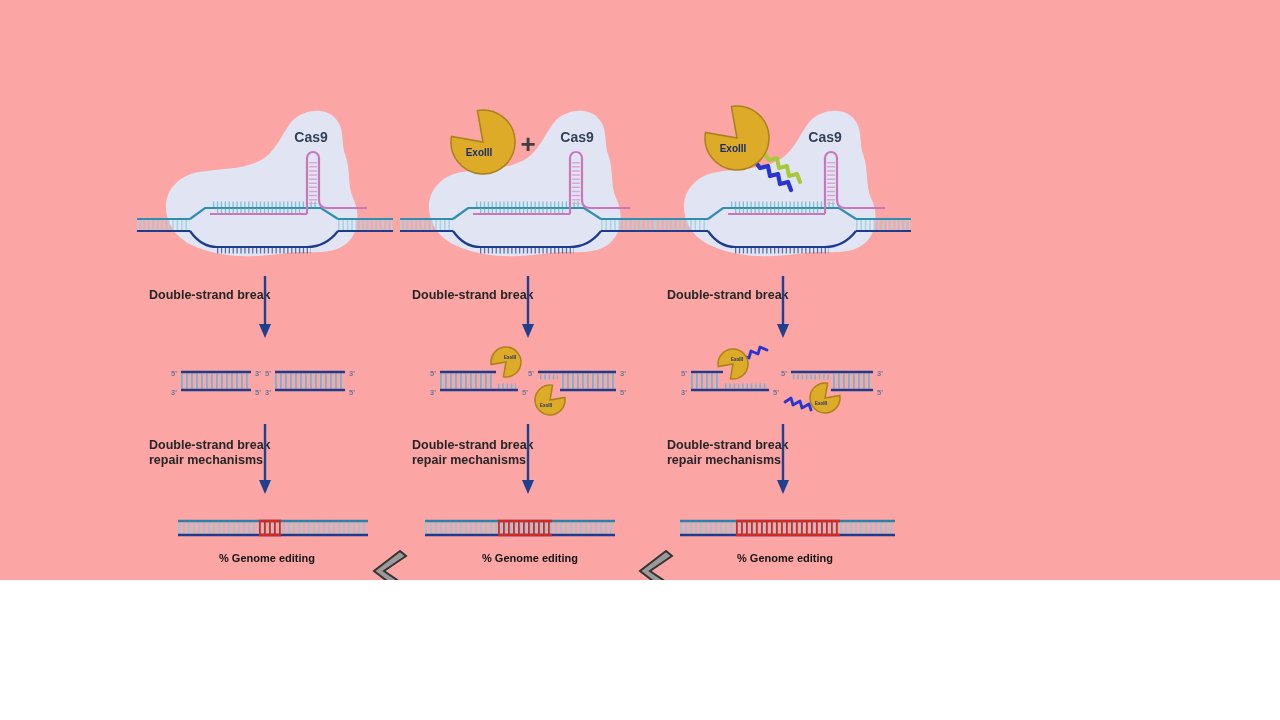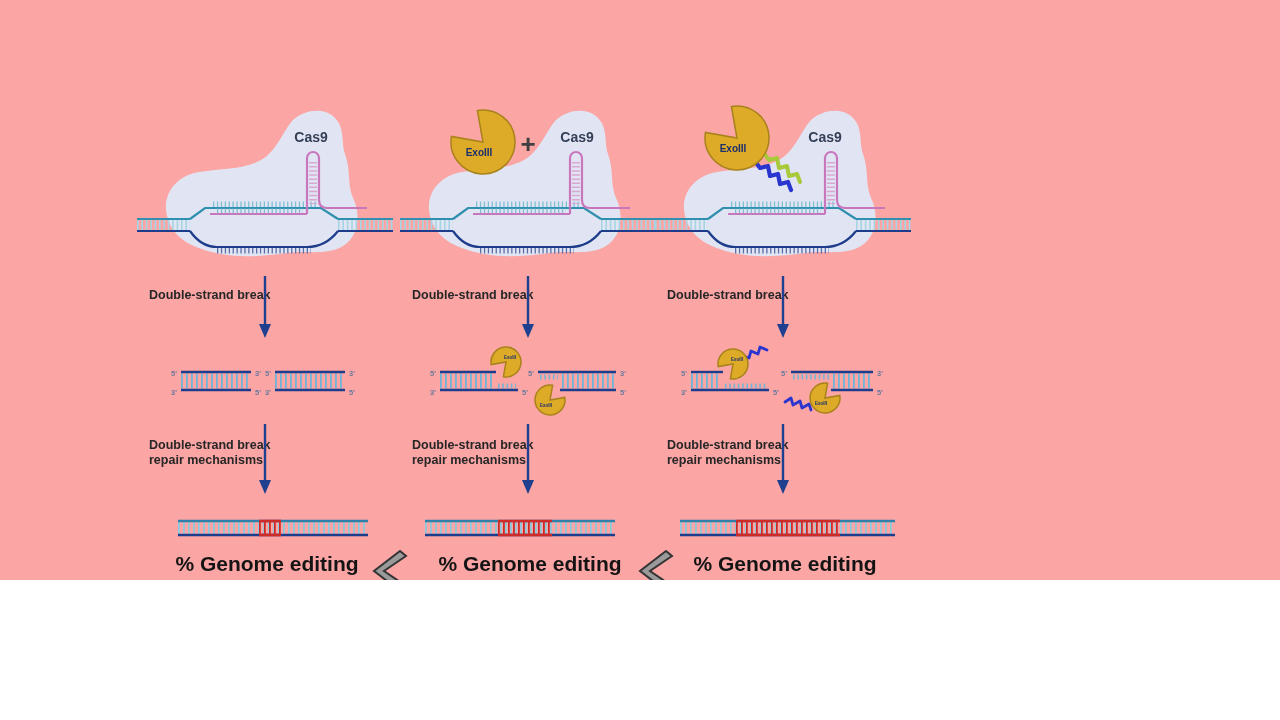--- a/index.html
+++ b/index.html
@@ -9,21 +9,21 @@
   .p1{left:135px;} .p2{left:398px;} .p3{left:653px;}
   svg{position:absolute;overflow:visible;}
   .complex{left:0;top:0;width:260px;height:165px;}
   .frags{left:20px;top:244px;width:220px;height:74px;}
   .repaired{top:412px;height:30px;}
   .rep1{left:38px;width:200px;} .rep2{left:22px;width:200px;} .rep3{left:22px;width:225px;}
   .arrow1{left:123px;top:176px;width:14px;height:64px;}
   .arrow2{left:123px;top:324px;width:14px;height:74px;}
   .dsb-label{position:absolute;left:14px;top:188px;font-weight:bold;font-size:12.5px;color:#262626;white-space:nowrap;}
   .repair-label{position:absolute;left:14px;top:338px;font-weight:bold;font-size:12.5px;line-height:1.18;color:#262626;}
-  .genome-label{position:absolute;left:0;top:452px;width:264px;text-align:center;font-weight:bold;font-size:21px;color:#141414;}
+  .genome-label{position:absolute;left:0;top:452px;width:264px;text-align:center;font-weight:bold;font-size:11px;color:#141414;}
   .chevron{width:40px;height:44px;}
   .chev1{left:370px;top:549px;} .chev2{left:636px;top:549px;}
 
   .blob{fill:#e1e5f3;}
   .rail-teal{stroke:#2f8fae;stroke-width:2.2;}
   .rail-navy{stroke:#1e3c8c;stroke-width:2.2;}
   .rungs-lg{stroke:#a5d5e4;stroke-width:10;stroke-dasharray:1.6 2.8;}
   .ticks-teal{stroke:#7fbfd4;stroke-width:6;stroke-dasharray:1.3 2.6;}
   .ticks-navy{stroke:#5a6fa8;stroke-width:6;stroke-dasharray:1.3 2.6;}
   .strand-teal{stroke:#2f8fae;stroke-width:2.2;fill:none;}

